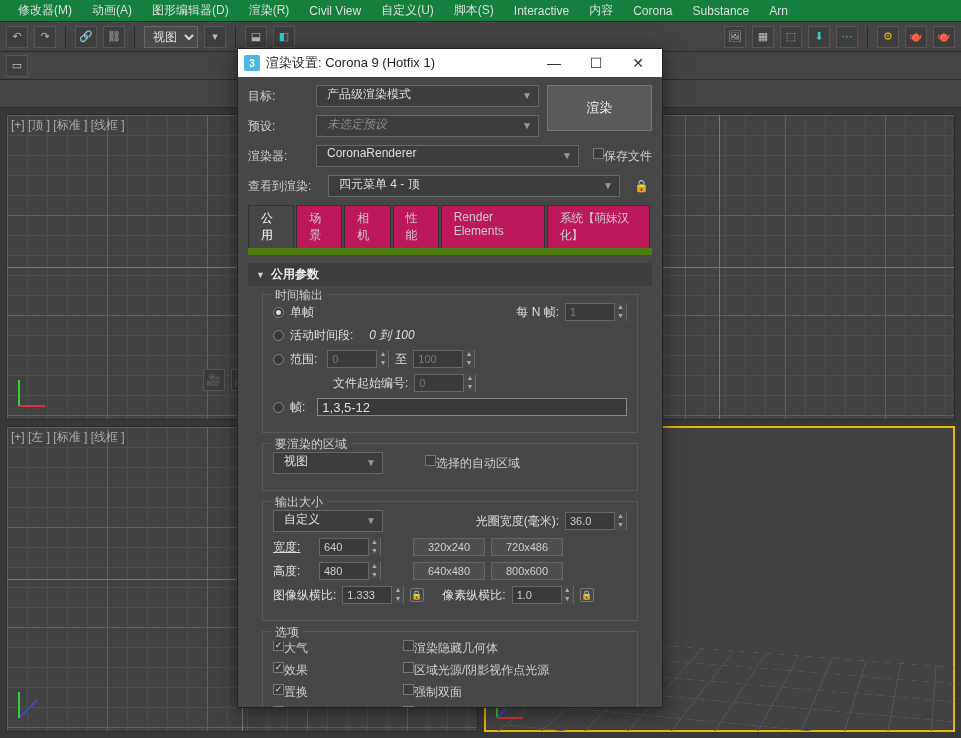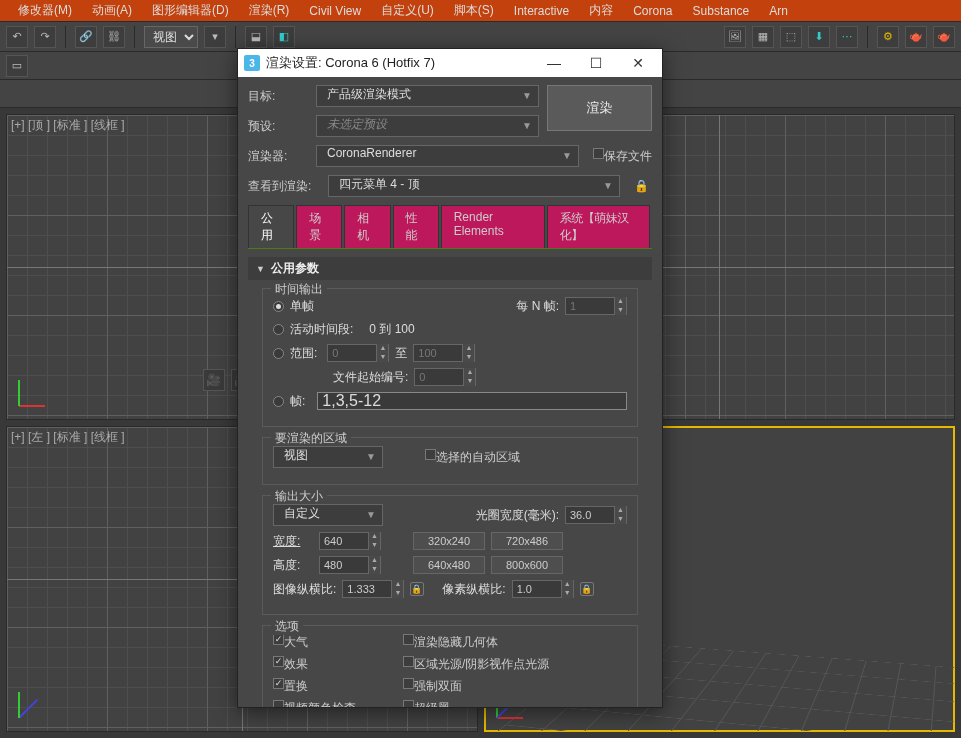--- a/index.html
+++ b/index.html
@@ -1,19 +1,19 @@
 <!DOCTYPE html>
 <html><head>
 <meta charset="utf-8">
 <style>
 * { margin:0; padding:0; box-sizing:border-box; font-family:"Microsoft YaHei",SimSun,sans-serif; }
 body { background:#3a3a3a; width:961px; height:738px; overflow:hidden; position:relative; color:#ccc; font-size:12px; }
 
 
-.menubar { height:22px; background:#c2410c; display:flex; align-items:center; padding:0 8px; gap:0; border-bottom:1px solid #2a2a2a;}
+.menubar { height:22px; background:#15803d; display:flex; align-items:center; padding:0 8px; gap:0; border-bottom:1px solid #2a2a2a;}
 .menubar span { padding:2px 10px; color:#ddd; font-size:12px; cursor:pointer; white-space:nowrap;}
 
 
 .toolbar { height:30px; background:#444; display:flex; align-items:center; padding:0 6px; gap:6px; border-bottom:1px solid #2a2a2a;}
 .toolbar .btn { width:22px; height:22px; background:#3d3d3d; border:1px solid #555; display:flex; align-items:center; justify-content:center; color:#bbb; font-size:11px;}
 .toolbar .btn.teal{ color:#3cc; }
 .toolbar .sep { width:1px; height:22px; background:#2a2a2a; margin:0 3px;}
 .toolbar select { background:#4a4a4a; border:1px solid #666; color:#ddd; height:22px; padding:0 4px; font-size:12px;}
 
 
@@ -56,42 +56,42 @@
 .fsel { flex:1; height:22px; background:#3d3d3d; border:1px solid #666; color:#ddd; padding:0 10px; font-size:12px; position:relative;}
 .fsel .car { position:absolute; right:6px; top:4px; color:#999; font-size:10px;}
 .fsel.dis { color:#888; font-style:italic;}
 .renderbtn { width:105px; height:46px; background:#5a5a5a; border:1px solid #777; display:flex; align-items:center; justify-content:center; color:#eee; font-size:13px; margin-left:8px;}
 .lockbtn { width:20px; height:20px; display:flex; align-items:center; justify-content:center; color:#ccc; margin-left:6px;}
 .chklab { display:flex; align-items:flex-start; color:#ccc;}
 .chk { width:11px; height:11px; background:#3d3d3d; border:1px solid #777; display:inline-block;}
 .chk.on::after{content:"✓"; display:block; font-size:9px; line-height:9px; text-align:center; color:#ddd;}
 
 
-.tabs { display:flex; border-bottom:1px solid #4d7c0f; margin-top:6px;}
+.tabs { display:flex; border-bottom:7px solid #4d7c0f; margin-top:6px;}
 .tab { padding:4px 12px; background:#be185d; border:1px solid #333; border-bottom:none; color:#ccc; font-size:12px; margin-right:2px; cursor:pointer;}
 .tab.active { background:#474747; color:#fff;}
 .tab.sys { letter-spacing:-0.5px;}
 
 
 .rollout { margin-top:8px;}
 .rolltitle { background:#3d3d3d; padding:3px 8px; font-size:12px; color:#eee; display:flex; align-items:center; gap:6px; font-weight:bold;}
 .rolltitle::before{content:"▼"; font-size:9px; color:#ccc;}
 .rollbody { padding:8px 14px; }
 
 .group { border:1px solid #5a5a5a; padding:8px 10px 10px; margin-bottom:10px; position:relative;}
 .group .gtitle { position:absolute; left:8px; top:-8px; background:#474747; padding:0 4px; font-size:12px; color:#ccc;}
 .grow { display:flex; align-items:center; gap:6px; margin-bottom:6px; font-size:12px;}
 .radio { width:11px; height:11px; border-radius:50%; border:1px solid #888; background:#3a3a3a; display:inline-flex; align-items:center; justify-content:center;}
 .radio.on::after{content:""; width:5px; height:5px; border-radius:50%; background:#ddd;}
 .spin { display:inline-flex; align-items:center; height:18px; background:#3a3a3a; border:1px solid #666;}
 .spin input { width:48px; background:transparent; border:none; color:#ccc; padding:0 4px; font-size:11px; text-align:left;}
 .spin.dis input{ color:#777;}
 .spin .spbtn { width:12px; height:18px; display:flex; flex-direction:column;}
 .spin .spbtn span{height:9px; display:block; background:#4a4a4a; border-left:1px solid #666; font-size:7px; text-align:center; line-height:8px; color:#aaa;}
-.txtin { height:18px; background:#3a3a3a; border:1px solid #888; color:#ddd; padding:0 4px; font-size:16px;}
+.txtin { height:18px; background:#3a3a3a; border:1px solid #888; color:#ddd; padding:0 4px; font-size:13px;}
 .btn2 { height:18px; background:#4e4e4e; border:1px solid #666; color:#ccc; padding:0 10px; font-size:11px; display:inline-flex; align-items:center; justify-content:center; cursor:pointer;}
 .lockicon { width:14px; height:14px; border:1px solid #777; border-radius:2px; display:inline-flex; align-items:center; justify-content:center; font-size:9px; color:#88e;}
 .opts .col { display:flex; flex-direction:column; gap:5px; }
 .opts .chklab { min-width:110px;}
 </style>
 </head>
 <body>
 
 <div class="menubar">
   <span>修改器(M)</span>
@@ -194,21 +194,21 @@
           <div class="ax g"></div>
           <div class="ax b"></div>
         </div>
     </div>
   </div>
 </div>
 
 <div class="dialog">
   <div class="dtitle">
     <div class="dicon">3</div>
-    <div class="dtext">渲染设置: Corona 6 (Hotfix 7)</div>
+    <div class="dtext">渲染设置: Corona 9 (Hotfix 1)</div>
     <div class="wbtn">—</div>
     <div class="wbtn">☐</div>
     <div class="wbtn">✕</div>
   </div>
   <div class="dbody">
     <div style="display:flex;">
       <div style="flex:1;">
         <div class="frow">
           <div class="flab">目标:</div>
           <div class="fsel"><span>产品级渲染模式</span><span class="car">▼</span></div>
@@ -258,21 +258,21 @@
                 <input readonly="" value="1" style="">
                 <div class="spbtn">
                   <span>▲</span>
                   <span>▼</span>
                 </div>
               </div>
           </div>
           <div class="grow">
             <span class="radio"></span>
             <span>活动时间段:</span>
-            <span style="margin-left:10px;">0 到 100</span>
+            <span style="margin-left:10px;font-style:italic;">0 到 100</span>
           </div>
           <div class="grow">
             <span class="radio"></span>
             <span>范围:</span>
             <div class="spin dis" style="margin-left:4px;">
                 <input readonly="" value="0" style="">
                 <div class="spbtn">
                   <span>▲</span>
                   <span>▼</span>
                 </div>

